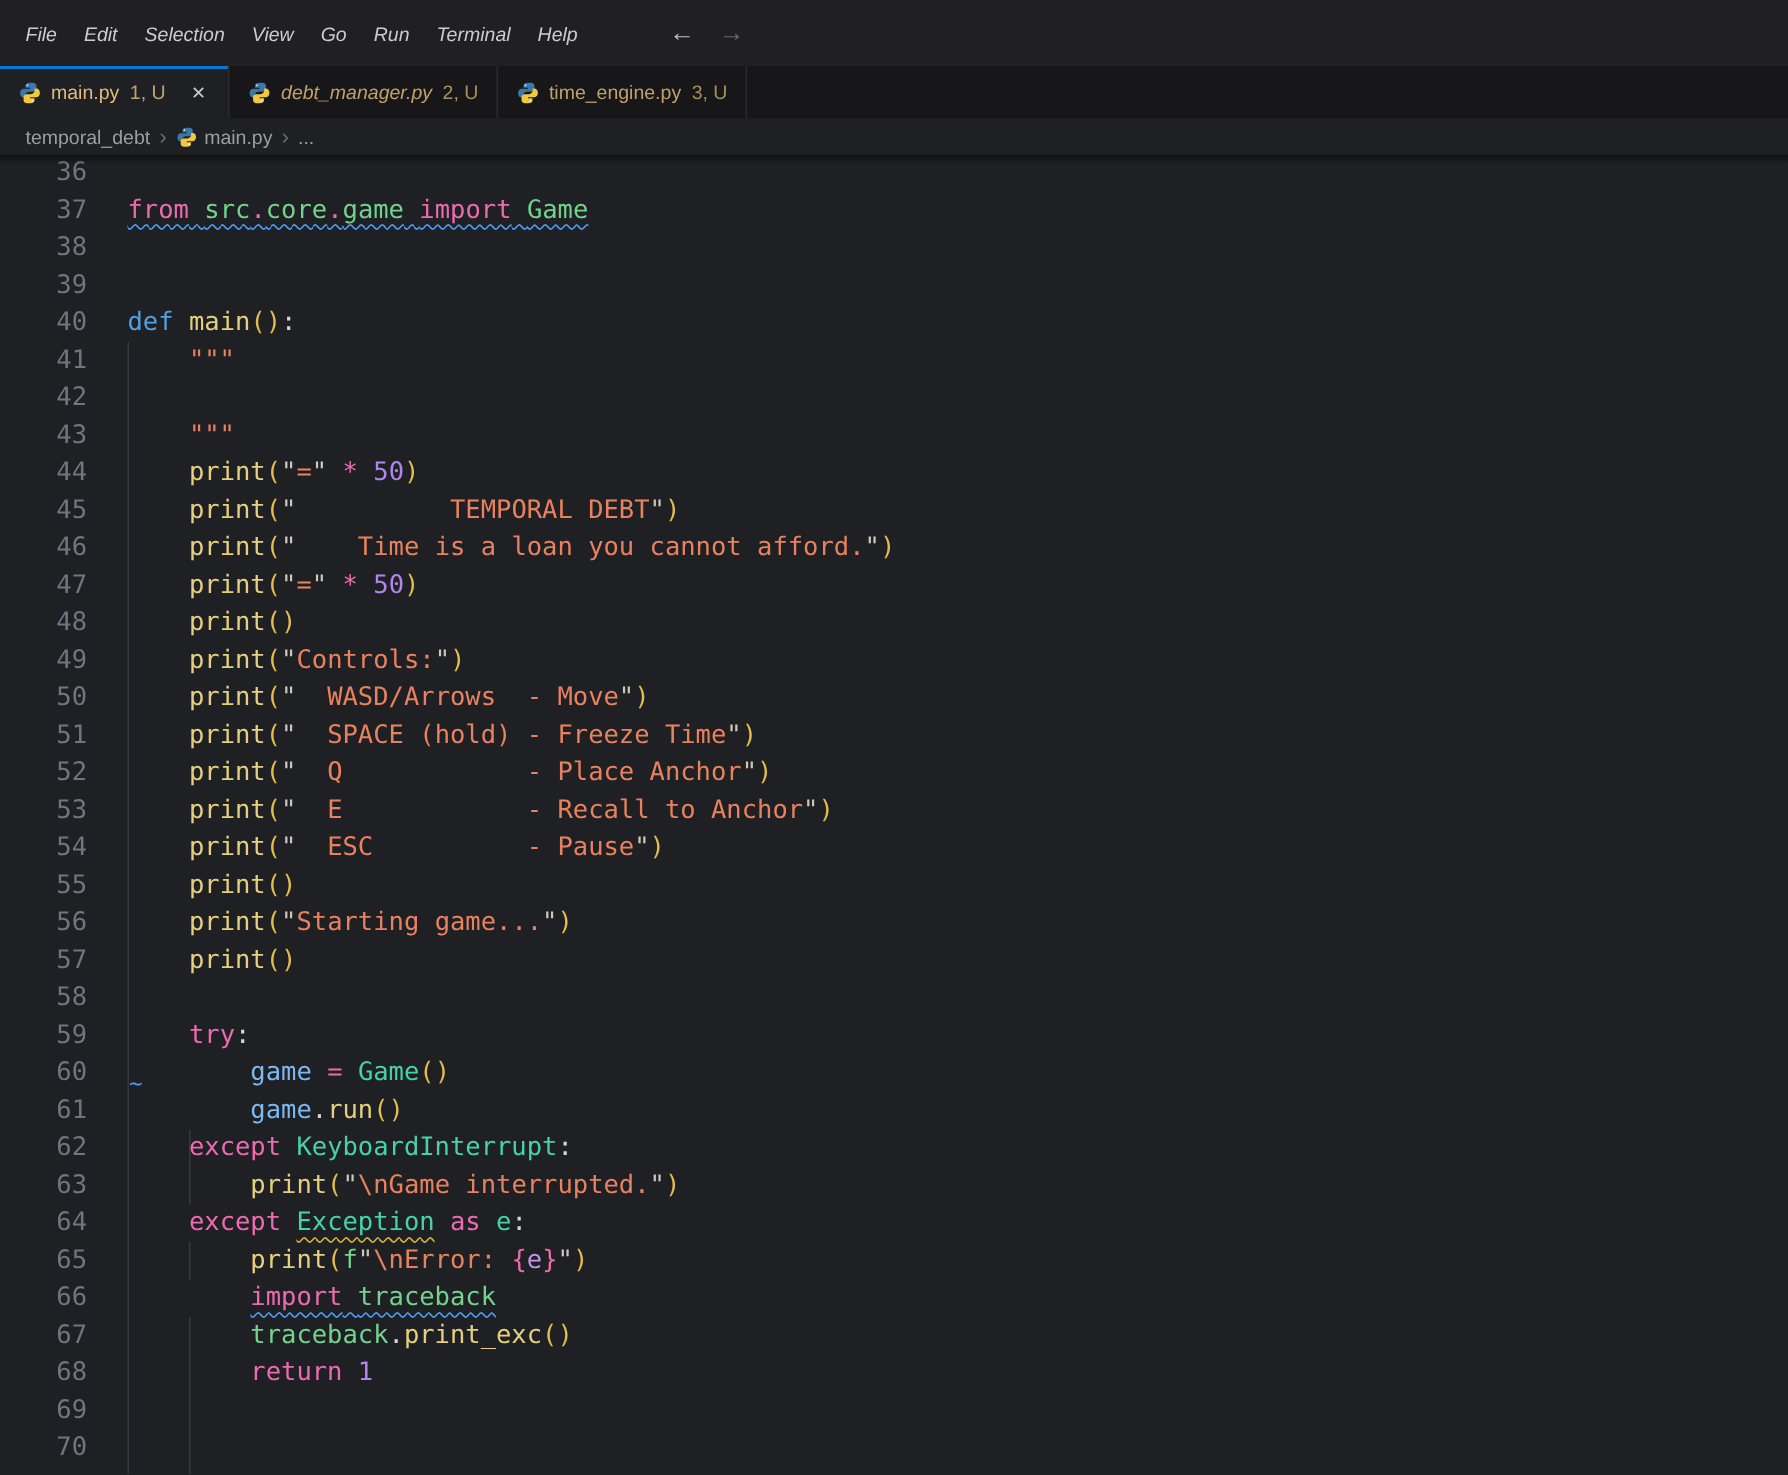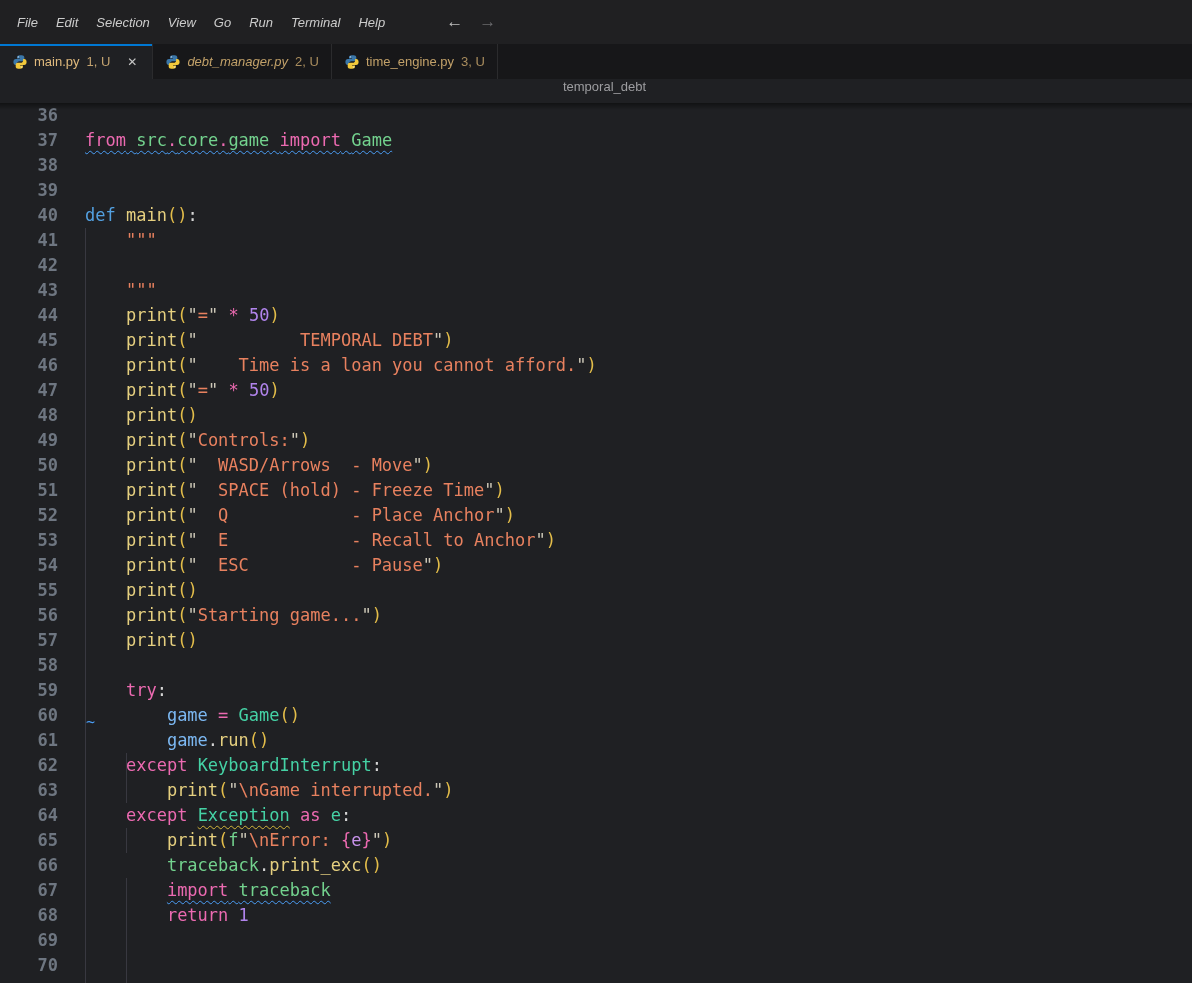--- a/index.html
+++ b/index.html
@@ -39,32 +39,32 @@
   .tab-label{color:var(--c-tab_gold_dim);white-space:nowrap;}
   .tab-dec{color:var(--c-tab_gold_dim);opacity:.85;white-space:nowrap;margin-left:1px;}
   .tab.active{background:var(--c-bg_tab_active);}
   .tab.active::before{content:"";position:absolute;top:0;left:0;right:0;height:1.5px;background:var(--c-accent_tab_top);}
   .tab.active .tab-label,.tab.active .tab-dec{color:var(--c-tab_gold);}
   .tab.italic .tab-label{font-style:italic;}
   .tab-close{color:var(--c-tab_close);font-size:12px;margin-left:8px;width:16px;text-align:center;}
 
   
   .breadcrumbs{height:24px;background:var(--c-bg_editor);display:flex;align-items:center;
-    padding-left:17px;font-size:13px;color:var(--c-breadcrumb_fg);gap:3px;flex-direction:column;}
+    padding-left:17px;font-size:13px;color:var(--c-breadcrumb_fg);gap:3px;}
   .crumb{display:flex;align-items:center;gap:4px;white-space:nowrap;}
   .crumb .pyicon{width:15px;height:15px;}
   .crumb-sep{color:var(--c-chevron_fg);font-size:15px;padding:0 3px;line-height:1;}
 
   
   .editor{position:relative;height:880px;display:flex;background:var(--c-bg_editor);overflow:hidden;}
   .scroll-shadow{position:absolute;top:0;left:0;right:0;height:7px;z-index:6;pointer-events:none;
     background:linear-gradient(to bottom,rgba(0,0,0,.45),rgba(0,0,0,0));}
   .gutter{width:85px;flex:none;text-align:right;padding-right:27px;
     font-family:"DejaVu Sans Mono",monospace;font-size:17px;color:var(--c-linenum);}
-  .gutter .ln{height:25px;line-height:25px;font-weight:bold;}
+  .gutter .ln{height:25px;line-height:25px;}
   .code{position:relative;flex:1;font-family:"DejaVu Sans Mono",monospace;font-size:17px;}
   .code-line{height:25px;line-height:25px;white-space:pre;position:relative;z-index:2;}
   .guide{position:absolute;width:1px;background:var(--c-guide);z-index:1;}
   .tilde-mark{position:absolute;left:1px;top:612px;color:var(--c-squiggle_info);
     font-size:15px;line-height:15px;z-index:3;}
 
   .tk-kw{color:var(--tk-kw);} .tk-def{color:var(--tk-def);} .tk-fn{color:var(--tk-fn);}
   .tk-cls{color:var(--tk-cls);} .tk-mod{color:var(--tk-mod);} .tk-var{color:var(--tk-var);}
   .tk-str{color:var(--tk-str);} .tk-q{color:var(--tk-q);} .tk-num{color:var(--tk-num);}
   .tk-brk{color:var(--tk-brk);} .tk-pl{color:var(--tk-pl);} .tk-lav{color:var(--tk-lav);}
@@ -214,18 +214,18 @@
         <div class="code-line"><span class="tk-pl">    </span><span class="tk-fn">print</span><span class="tk-brk">(</span><span class="tk-q">"</span><span class="tk-str">Starting game...</span><span class="tk-q">"</span><span class="tk-brk">)</span></div>
         <div class="code-line"><span class="tk-pl">    </span><span class="tk-fn">print</span><span class="tk-brk">()</span></div>
         <div class="code-line"></div>
         <div class="code-line"><span class="tk-pl">    </span><span class="tk-kw">try</span><span class="tk-pl">:</span></div>
         <div class="code-line"><span class="tk-pl">        </span><span class="tk-var">game</span><span class="tk-pl"> </span><span class="tk-kw">=</span><span class="tk-pl"> </span><span class="tk-cls">Game</span><span class="tk-brk">()</span></div>
         <div class="code-line"><span class="tk-pl">        </span><span class="tk-var">game</span><span class="tk-pl">.</span><span class="tk-fn">run</span><span class="tk-brk">()</span></div>
         <div class="code-line"><span class="tk-pl">    </span><span class="tk-kw">except</span><span class="tk-pl"> </span><span class="tk-cls">KeyboardInterrupt</span><span class="tk-pl">:</span></div>
         <div class="code-line"><span class="tk-pl">        </span><span class="tk-fn">print</span><span class="tk-brk">(</span><span class="tk-q">"</span><span class="tk-str">\nGame interrupted.</span><span class="tk-q">"</span><span class="tk-brk">)</span></div>
         <div class="code-line"><span class="tk-pl">    </span><span class="tk-kw">except</span><span class="tk-pl"> </span><span class="tk-cls u-yellow">Exception</span><span class="tk-pl"> </span><span class="tk-kw">as</span><span class="tk-pl"> </span><span class="tk-cls">e</span><span class="tk-pl">:</span></div>
         <div class="code-line"><span class="tk-pl">        </span><span class="tk-fn">print</span><span class="tk-brk">(</span><span class="tk-mod">f</span><span class="tk-q">"</span><span class="tk-str">\nError: </span><span class="tk-kw">{</span><span class="tk-lav">e</span><span class="tk-kw">}</span><span class="tk-q">"</span><span class="tk-brk">)</span></div>
+        <div class="code-line"><span class="tk-pl">        </span><span class="tk-kw u-blue">import</span><span class="tk-pl u-blue"> </span><span class="tk-mod u-blue">traceback</span></div>
         <div class="code-line"><span class="tk-pl">        </span><span class="tk-mod">traceback</span><span class="tk-pl">.</span><span class="tk-fn">print_exc</span><span class="tk-brk">()</span></div>
-        <div class="code-line"><span class="tk-pl">        </span><span class="tk-kw u-blue">import</span><span class="tk-pl u-blue"> </span><span class="tk-mod u-blue">traceback</span></div>
         <div class="code-line"><span class="tk-pl">        </span><span class="tk-kw">return</span><span class="tk-pl"> </span><span class="tk-num">1</span></div>
       </div>
   </div>
 </div>
 
 </body></html>

